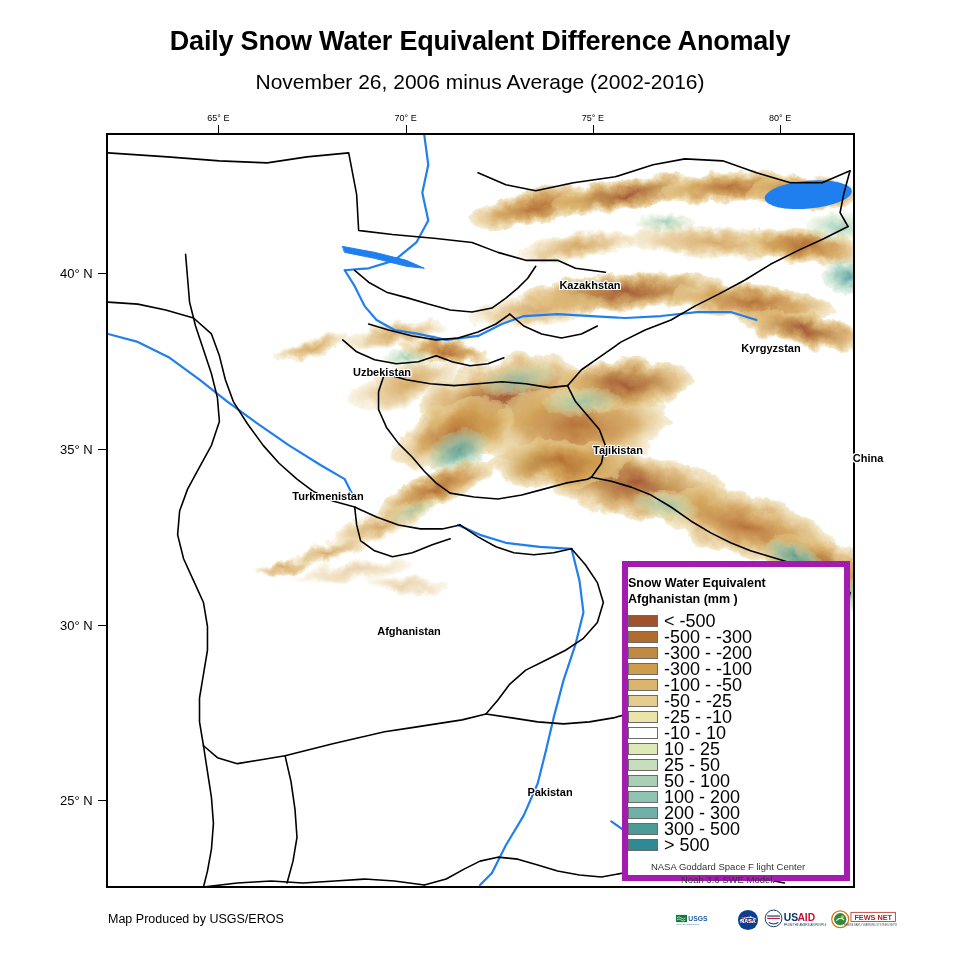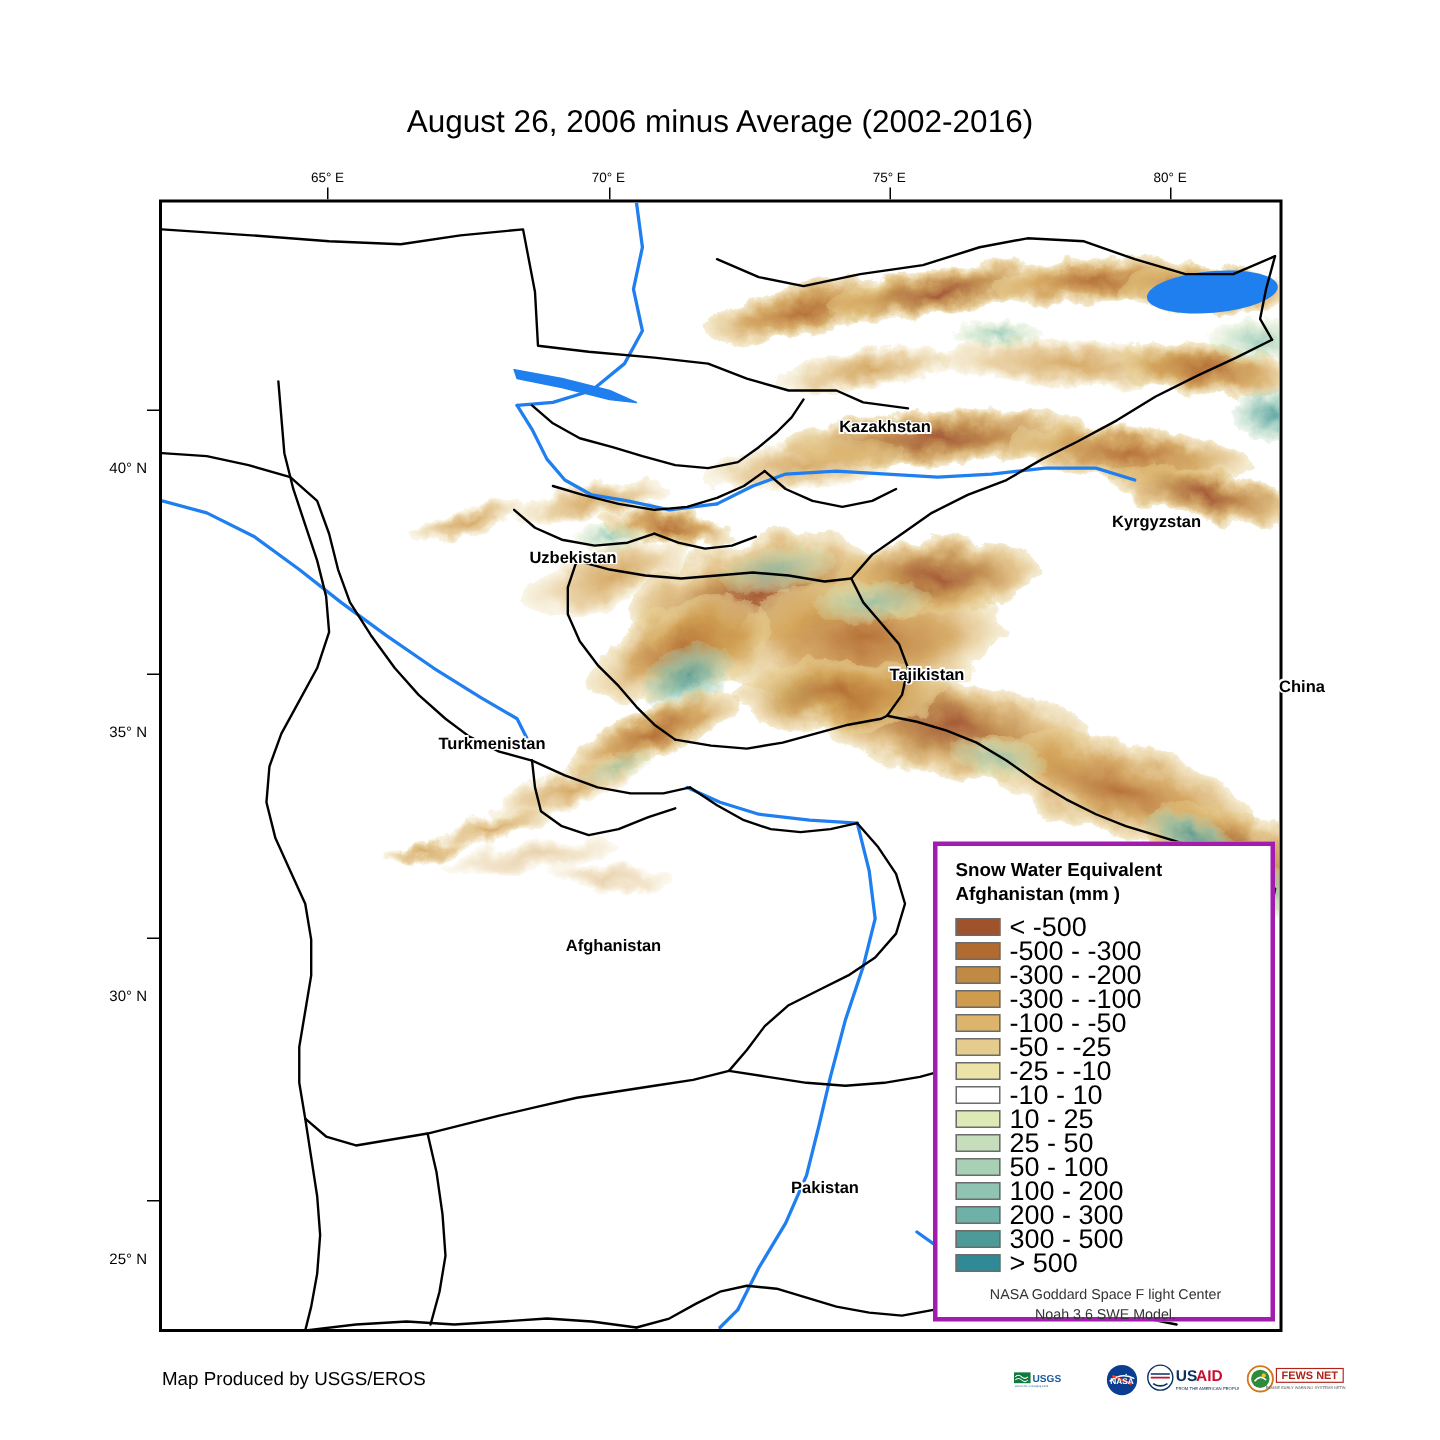--- a/index.html
+++ b/index.html
@@ -62,26 +62,24 @@
     transform: translateX(-50%);
     white-space: nowrap;
   }
   .tick-lon-mark {
     position: absolute;
     width: 1px; height: 8px;
     background: #000000;
   }
   .tick-lat-label {
     position: absolute;
-    font-size: 10px;
+    font-size: 13px;
     color: #000000;
     transform: translateY(-50%);
     white-space: nowrap;
-    text-align: right;
-    margin-top: 40px;
   }
   .tick-lat-mark {
     position: absolute;
     width: 8px; height: 1px;
     background: #000000;
   }
 
   
   .country-label {
     position: absolute;
@@ -96,23 +94,23 @@
        0   -1px 0 #fff, 0    1px 0 #fff,
       -1px  0   0 #fff, 1px  0   0 #fff;
   }
 
   
   #legend {
     position: absolute;
     left: 622px; top: 561px;
     width: 228px; height: 320px;
     background: #ffffff;
-    border: 3px solid #a21caf;
+    border: 6px solid #a21caf;
     box-sizing: border-box;
-    padding: 8px 0 0 12px;
+    padding: 8px 0 0 0;
   }
   .legend-title {
     font-size: 12.5px;
     font-weight: bold;
     color: #000000;
     line-height: 16px;
     width: 200px;
   }
   #legend-rows { margin-top: 6px; }
   .legend-row {
@@ -156,21 +154,22 @@
     align-items: center;
     gap: 5px;
   }
   .logo { height: 22px; display: block; }
 </style>
 </head>
 <body>
 
 <div id="page">
 
-  <div class="title-sub">August 26, 2006 minus Average (2002-2016)</div>
+  <div class="title-main">Daily Snow Water Equivalent Difference Anomaly</div>
+  <div class="title-sub">November 26, 2006 minus Average (2002-2016)</div>
 
   <div id="lon-ticks">
       <div class="tick-lon-label" style="left: 218.35px; top: 113px;">65° E</div>
       <div class="tick-lon-mark" style="left: 218.35px; top: 125px;"></div>
       <div class="tick-lon-label" style="left: 405.6px; top: 113px;">70° E</div>
       <div class="tick-lon-mark" style="left: 405.6px; top: 125px;"></div>
       <div class="tick-lon-label" style="left: 592.85px; top: 113px;">75° E</div>
       <div class="tick-lon-mark" style="left: 592.85px; top: 125px;"></div>
       <div class="tick-lon-label" style="left: 780.1px; top: 113px;">80° E</div>
       <div class="tick-lon-mark" style="left: 780.1px; top: 125px;"></div>

